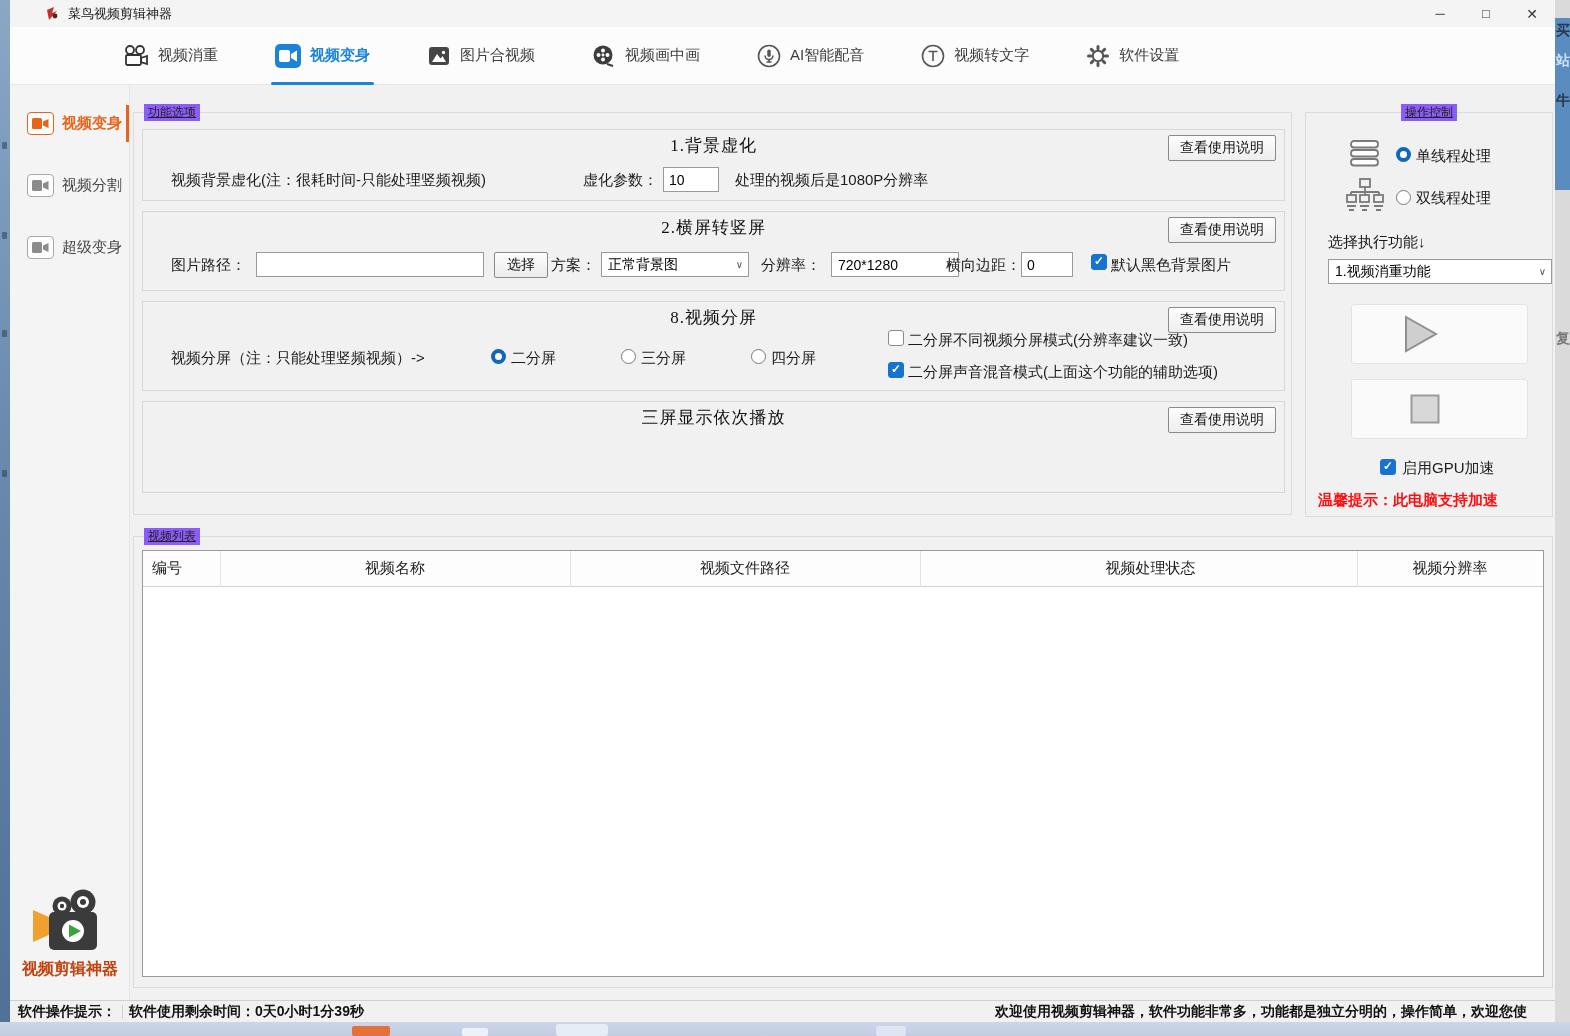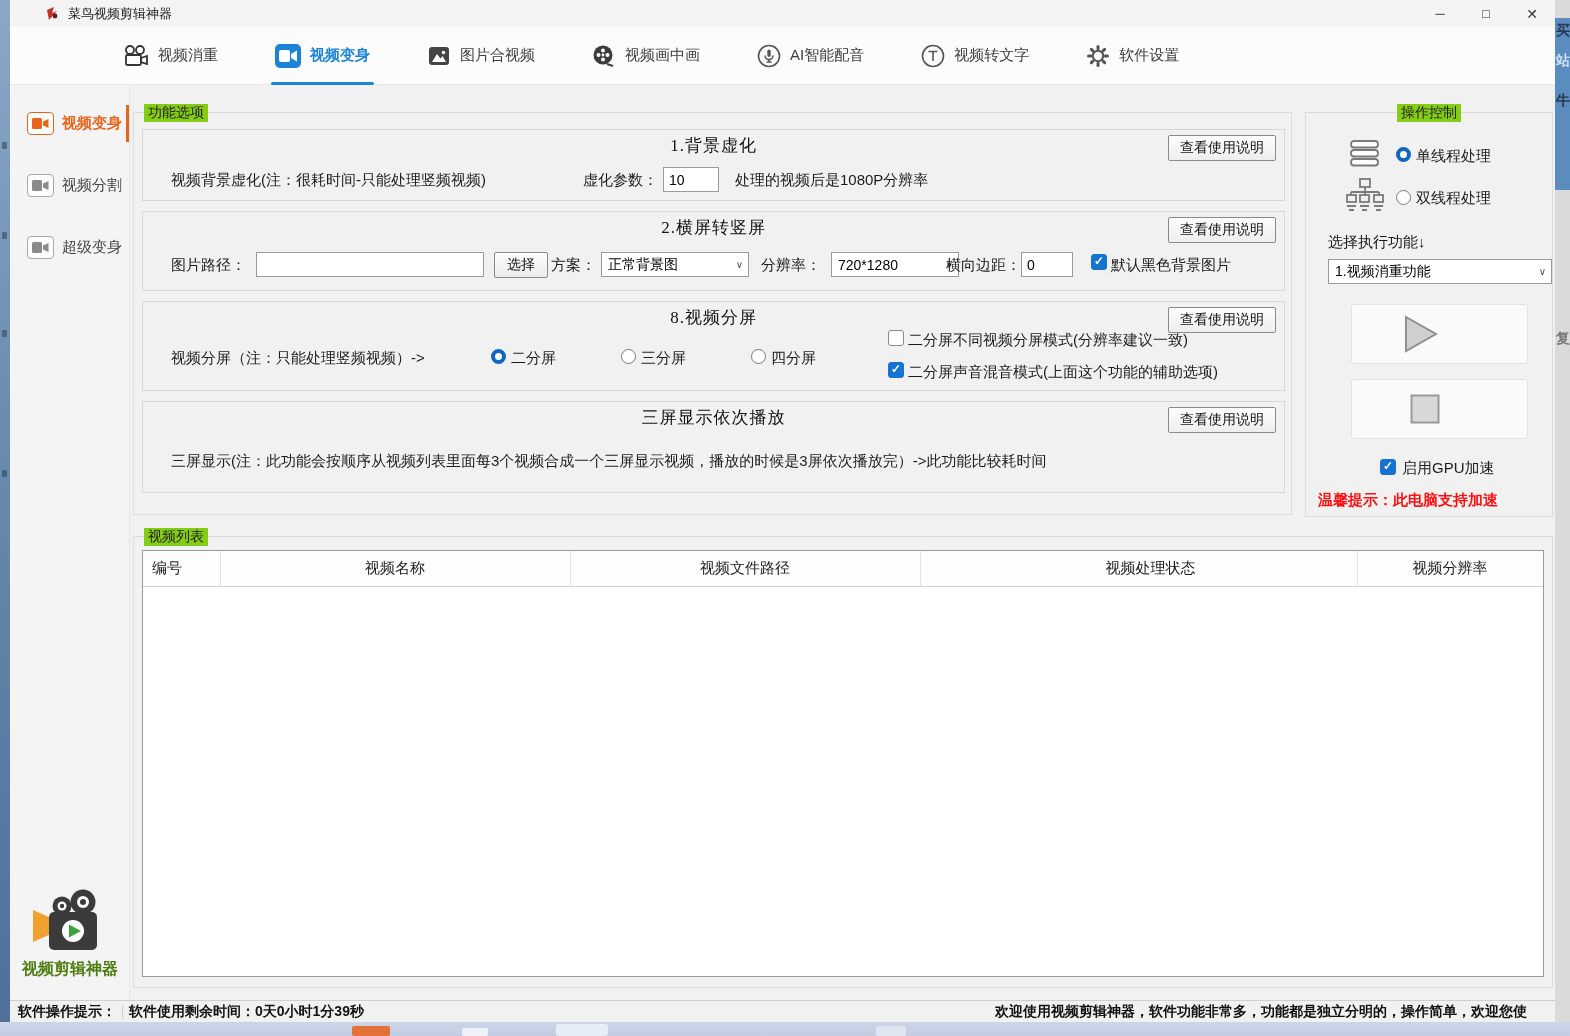--- a/index.html
+++ b/index.html
@@ -49,27 +49,27 @@
     display:flex; flex-direction:column; gap:29px; }
   .side-item { position:relative; height:33px; display:flex; align-items:center; gap:8px; padding-left:17px;
     font-size:15px; color:#444; cursor:pointer; }
   .side-item.active { color:#e8641a; font-weight:bold; }
   .side-item.active::after { content:""; position:absolute; right:0; top:-2px; bottom:-2px; width:3px; background:#e8641a; }
   .cam-chip { width:27px; height:23px; border:1.5px solid #a9a9a9; border-radius:4px; background:#fdfdfd;
     display:flex; align-items:center; justify-content:center; }
   .side-item.active .cam-chip { border-color:#e8641a; }
   .side-logo { position:absolute; left:0; bottom:44px; width:120px; display:flex; justify-content:center; }
   .side-logo-label { position:absolute; left:0; bottom:20px; width:120px; text-align:center;
-    color:#4d7c0f; font-size:16px; font-weight:bold; }
+    color:#c2410c; font-size:16px; font-weight:bold; }
 
   .main { position:relative; flex:1; background:#f1f1f1; }
 
   
   .groupbox { position:absolute; border:1px solid #dcdcdc; }
-  .gb-label { position:absolute; top:-9px; left:10px; background:#84cc16; padding:0 4px; font-size:14px; color:#222; }
+  .gb-label { position:absolute; top:-9px; left:10px; background:#8b5cf6; padding:0 4px; font-size:12px; color:#222;text-decoration:underline; }
   .gb-label.center { left:50%; transform:translateX(-50%); }
 
   .funcbox { left:3px; top:27px; width:1159px; height:403px; }
   .ctrlbox { left:1175px; top:27px; width:248px; height:405px; }
   .listbox { left:3px; top:451px; width:1420px; height:452px; }
 
   .section { position:absolute; left:8px; width:1143px; border:1px solid #d8d8d8; background:#f1f1f1; }
   .sec-title { position:absolute; top:4px; left:0; right:0; text-align:center; font-size:17px; font-weight:normal;
     color:#111; font-family:"Liberation Serif",serif; letter-spacing:1px; }
   .help-btn { position:absolute; top:5px; right:8px; height:26px; padding:0 11px; font-size:14px; color:#111;
@@ -335,21 +335,20 @@
             <span class="flabel" style="left:628px;top:47px;">四分屏</span>
             <span class="checkbox" style="left:745px;top:28px;"></span>
             <span class="flabel" style="left:765px;top:29px;">二分屏不同视频分屏模式(分辨率建议一致)</span>
             <span class="checkbox checked" style="left:745px;top:60px;"></span>
             <span class="flabel" style="left:765px;top:61px;">二分屏声音混音模式(上面这个功能的辅助选项)</span>
           </div>
 
           <div class="section" style="top:288px;height:92px;">
             <div class="sec-title">三屏显示依次播放</div>
             <div class="help-btn">查看使用说明</div>
-            <span class="flabel" style="left:28px;top:50px;">三屏显示(注：此功能会按顺序从视频列表里面每3个视频合成一个三屏显示视频，播放的时候是3屏依次播放完）-&gt;此功能比较耗时间</span>
           </div>
         </div>
 
         <div class="groupbox ctrlbox">
           <span class="gb-label center">操作控制</span>
 
           <span style="position:absolute;left:42px;top:26px;">
             <svg width="33" height="30" viewBox="0 0 33 30" fill="#fdfdfd" stroke="#7a7a7a" stroke-width="1.8">
               <rect x="3" y="2" width="27" height="6.5" rx="3"></rect>
               <rect x="3" y="11" width="27" height="6.5" rx="3"></rect>

